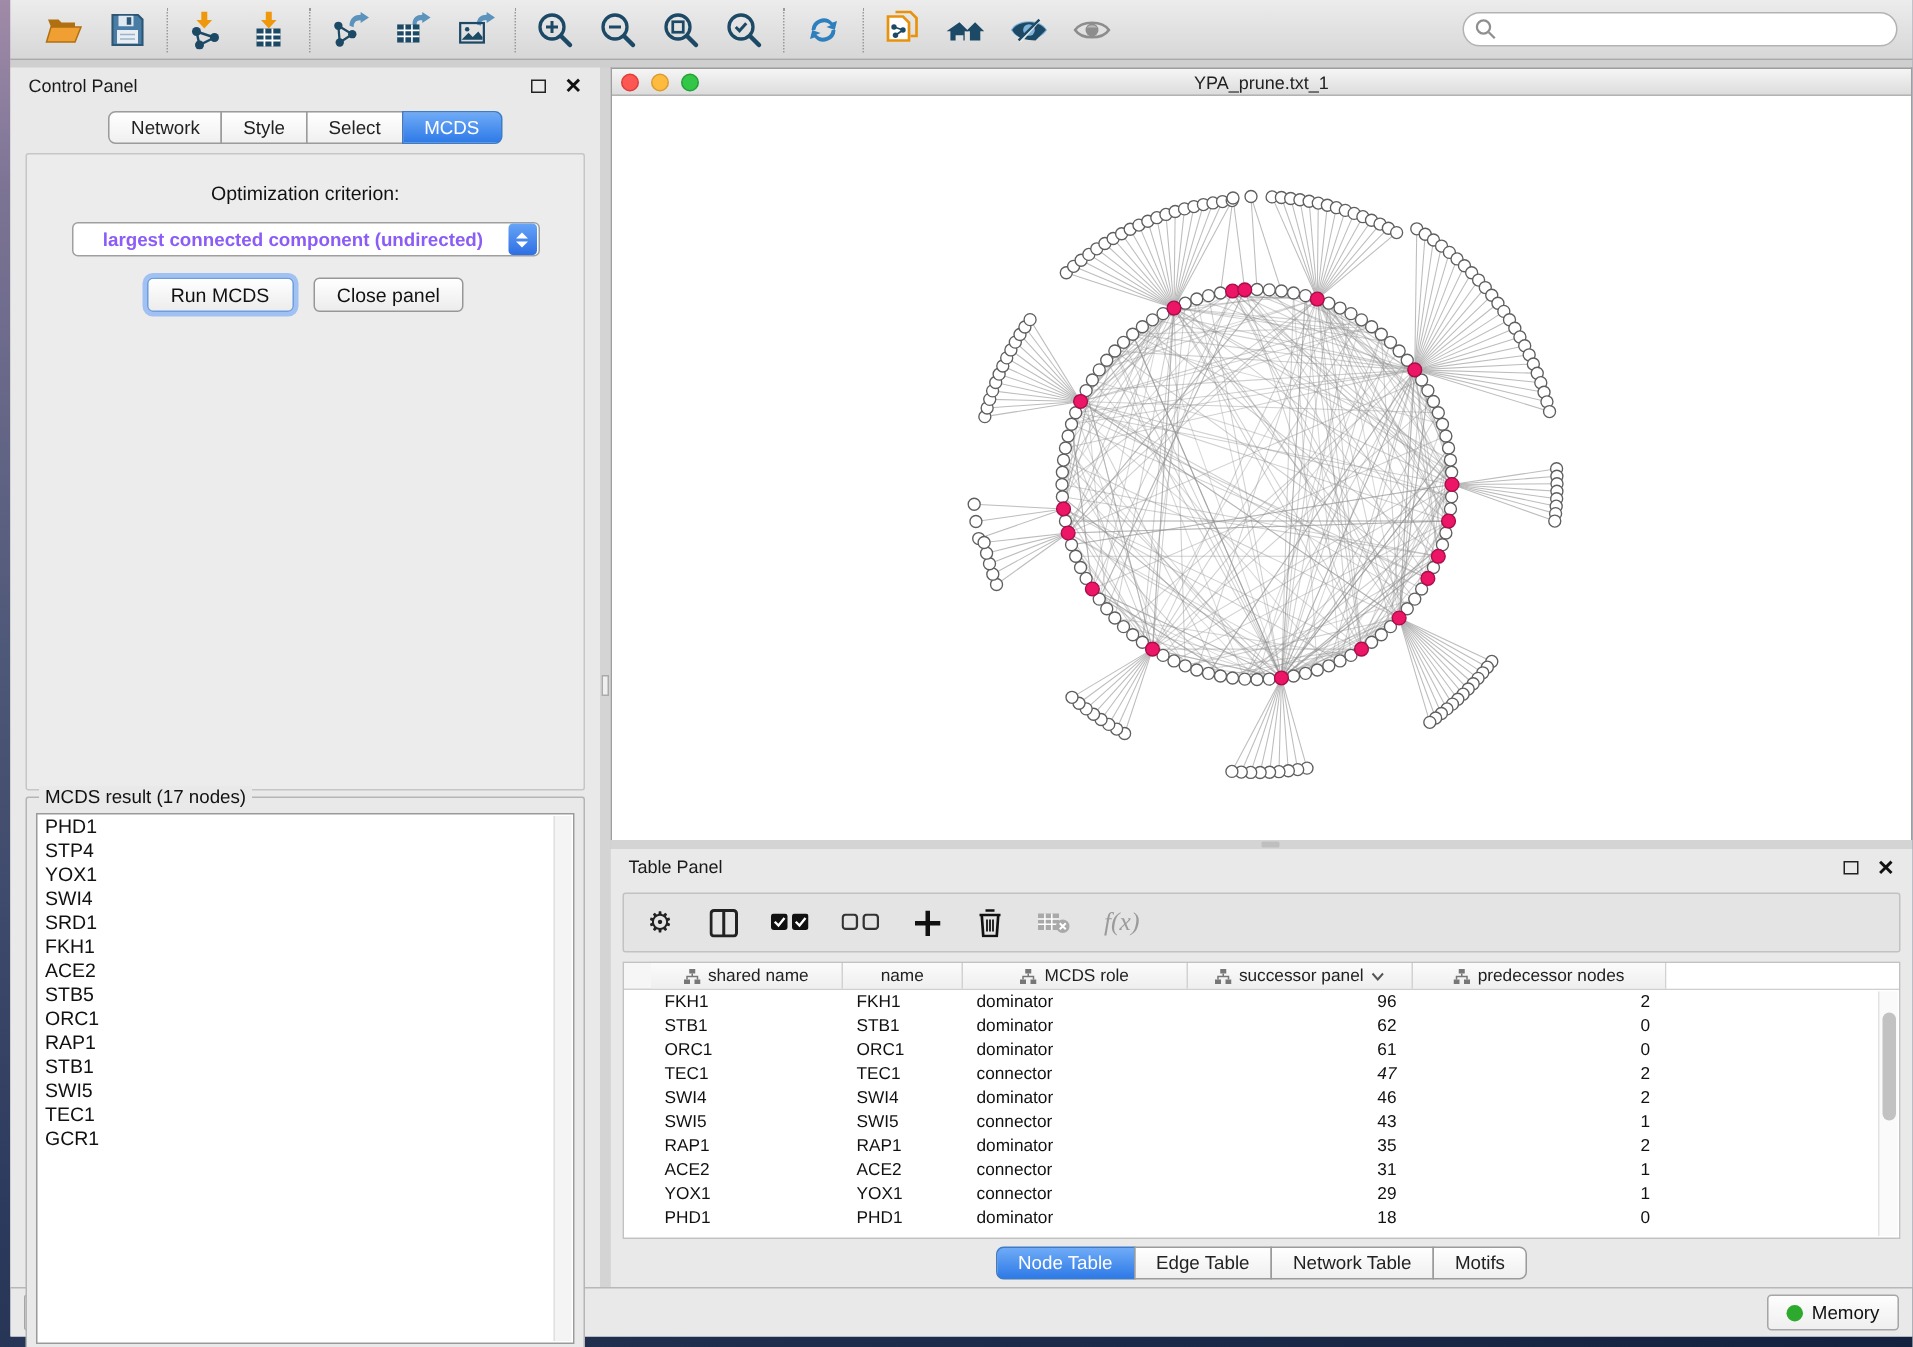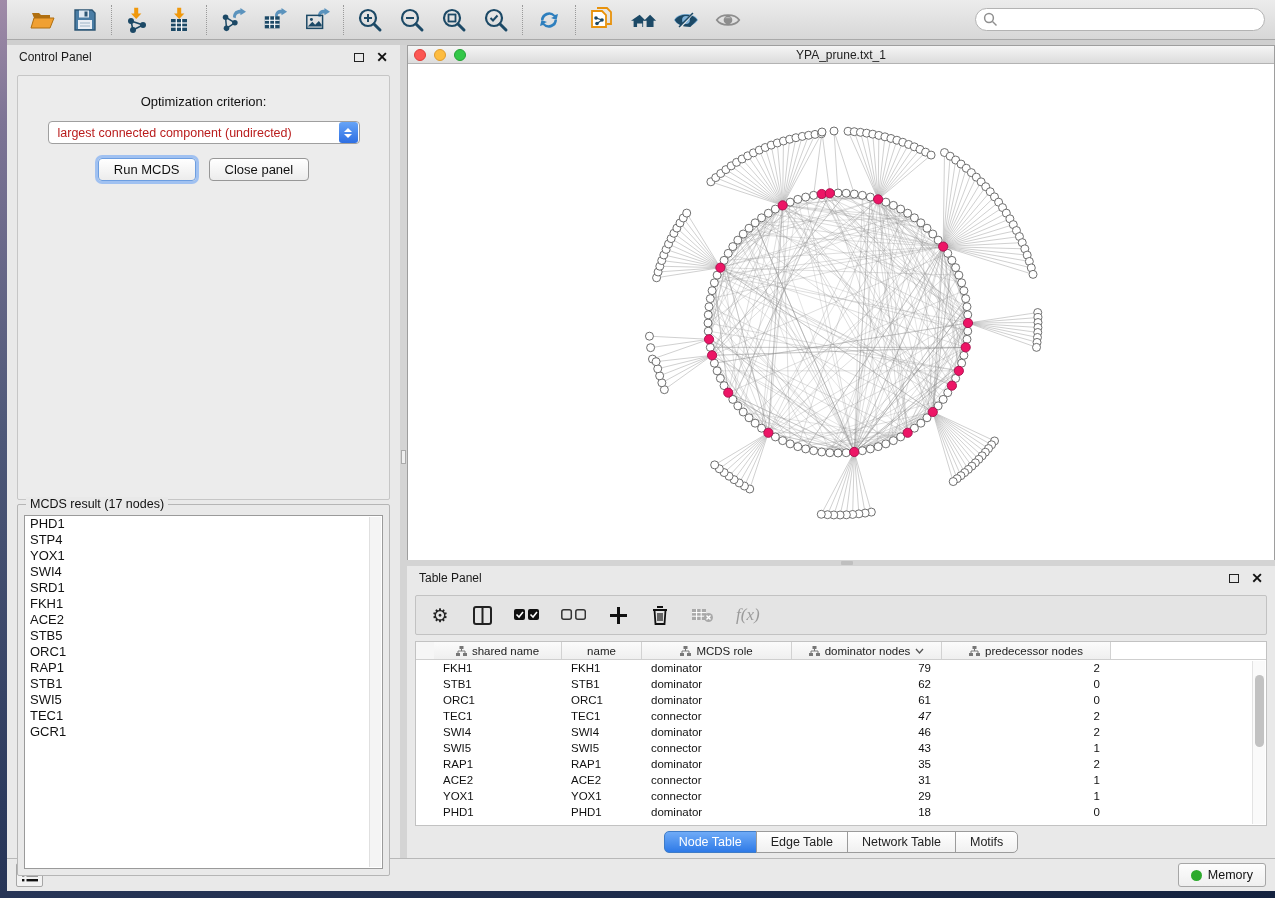--- a/index.html
+++ b/index.html
@@ -41,21 +41,21 @@
     border:1px solid #9b9b9b; margin-left:-1px; padding:3px 14px; cursor:pointer; }
   .seg-tab:first-child { border-radius:5px 0 0 5px; margin-left:0; }
   .seg-tab:last-child { border-radius:0 5px 5px 0; }
   .seg-tab.selected { background:linear-gradient(#6fabf7,#2e7ae7); color:#fff; border-color:#3f7cc7; }
 
   .cp-body { margin:6px 10px 0 10px; background:#ececec; border:1px solid #c6c6c6;
     border-radius:2px; height:425px; flex:0 0 auto; padding-top:18px; }
   .opt-label { text-align:center; font-size:13px; color:#111; }
   .dropdown { margin:12px auto 0 auto; width:312px; height:23px; background:#fff;
     border:1px solid #9f9f9f; border-radius:4px; display:flex; align-items:center; cursor:pointer; }
-  .dropdown .dd-text { flex:1; font-size:12.5px; color:#b91c1c; padding-left:9px; white-space:nowrap; overflow:hidden; }
+  .dropdown .dd-text { flex:1; font-size:12.5px; color:#8b5cf6; padding-left:20px; white-space:nowrap; overflow:hidden;font-weight:bold; }
   .dd-stepper { width:19px; height:21px; border-radius:3px; margin-right:1px;
     background:linear-gradient(#66a4f7,#2e6fe3); display:flex; flex-direction:column;
     align-items:center; justify-content:center; gap:2px; }
   .dd-stepper i { width:0; height:0; border-left:4px solid transparent; border-right:4px solid transparent; display:block; }
   .dd-up { border-bottom:4px solid #fff; }
   .dd-down { border-top:4px solid #fff; }
   .btn-row { display:flex; justify-content:center; gap:13px; margin-top:14px; }
   .push-btn { font-size:13px; color:#111; background:linear-gradient(#ffffff,#ececec);
     border:1px solid #979797; border-radius:4px; padding:3px 15px; cursor:pointer;
     font-family:"Liberation Sans", sans-serif; }
@@ -301,20 +301,26 @@
 
   <div class="content">
 
     <div class="control-panel">
       <div class="panel-header">
         <span>Control Panel</span>
         <span class="spacer"></span>
         <span class="win-float"></span>
         <span class="win-close">✕</span>
       </div>
+      <div class="seg-tabs">
+          <div class="seg-tab">Network</div>
+          <div class="seg-tab">Style</div>
+          <div class="seg-tab">Select</div>
+          <div class="seg-tab selected">MCDS</div>
+        </div>
       <div class="cp-body">
         <div class="opt-label">Optimization criterion:</div>
         <div class="dropdown">
           <span class="dd-text">largest connected component (undirected)</span>
           <span class="dd-stepper">
               <i class="dd-up"></i>
               <i class="dd-down"></i>
             </span>
         </div>
         <div class="btn-row">
@@ -1101,21 +1107,21 @@
               </div>
               <div class="th" style="width: 150px;">
                 <svg width="11" height="10" viewBox="0 0 11 10">
                   <g fill="#777">
                     <rect x="3.5" y="0" width="4" height="3"></rect>
                     <rect x="0" y="7" width="4" height="3"></rect>
                     <rect x="7" y="7" width="4" height="3"></rect>
                     <path d="M5.5 3 v2 M2 7 V5 h7 v2" stroke="#777" fill="none"></path>
                   </g>
                 </svg>
-                <span>dominator nodes</span>
+                <span>successor panel</span>
                 <svg width="9" height="6" viewBox="0 0 9 6">
                   <path d="M1 1 l3.5 4 L8 1" fill="none" stroke="#555" stroke-width="1.3"></path>
                 </svg>
               </div>
               <div class="th" style="width: 169px;">
                 <svg width="11" height="10" viewBox="0 0 11 10">
                   <g fill="#777">
                     <rect x="3.5" y="0" width="4" height="3"></rect>
                     <rect x="0" y="7" width="4" height="3"></rect>
                     <rect x="7" y="7" width="4" height="3"></rect>
@@ -1124,21 +1130,21 @@
                 </svg>
                 <span>predecessor nodes</span>
               </div>
               <div class="th filler" style="flex: 1 1 0%;"></div>
             </div>
           <div>
               <div class="trow" style="padding-left: 18px;">
                 <div class="td" style="width: 128px;">FKH1</div>
                 <div class="td" style="width: 80px;">FKH1</div>
                 <div class="td" style="width: 150px;">dominator</div>
-                <div class="td num" style="width: 150px;">79</div>
+                <div class="td num" style="width: 150px;">96</div>
                 <div class="td num" style="width: 169px;">2</div>
               </div>
               <div class="trow" style="padding-left: 18px;">
                 <div class="td" style="width: 128px;">STB1</div>
                 <div class="td" style="width: 80px;">STB1</div>
                 <div class="td" style="width: 150px;">dominator</div>
                 <div class="td num" style="width: 150px;">62</div>
                 <div class="td num" style="width: 169px;">0</div>
               </div>
               <div class="trow" style="padding-left: 18px;">

